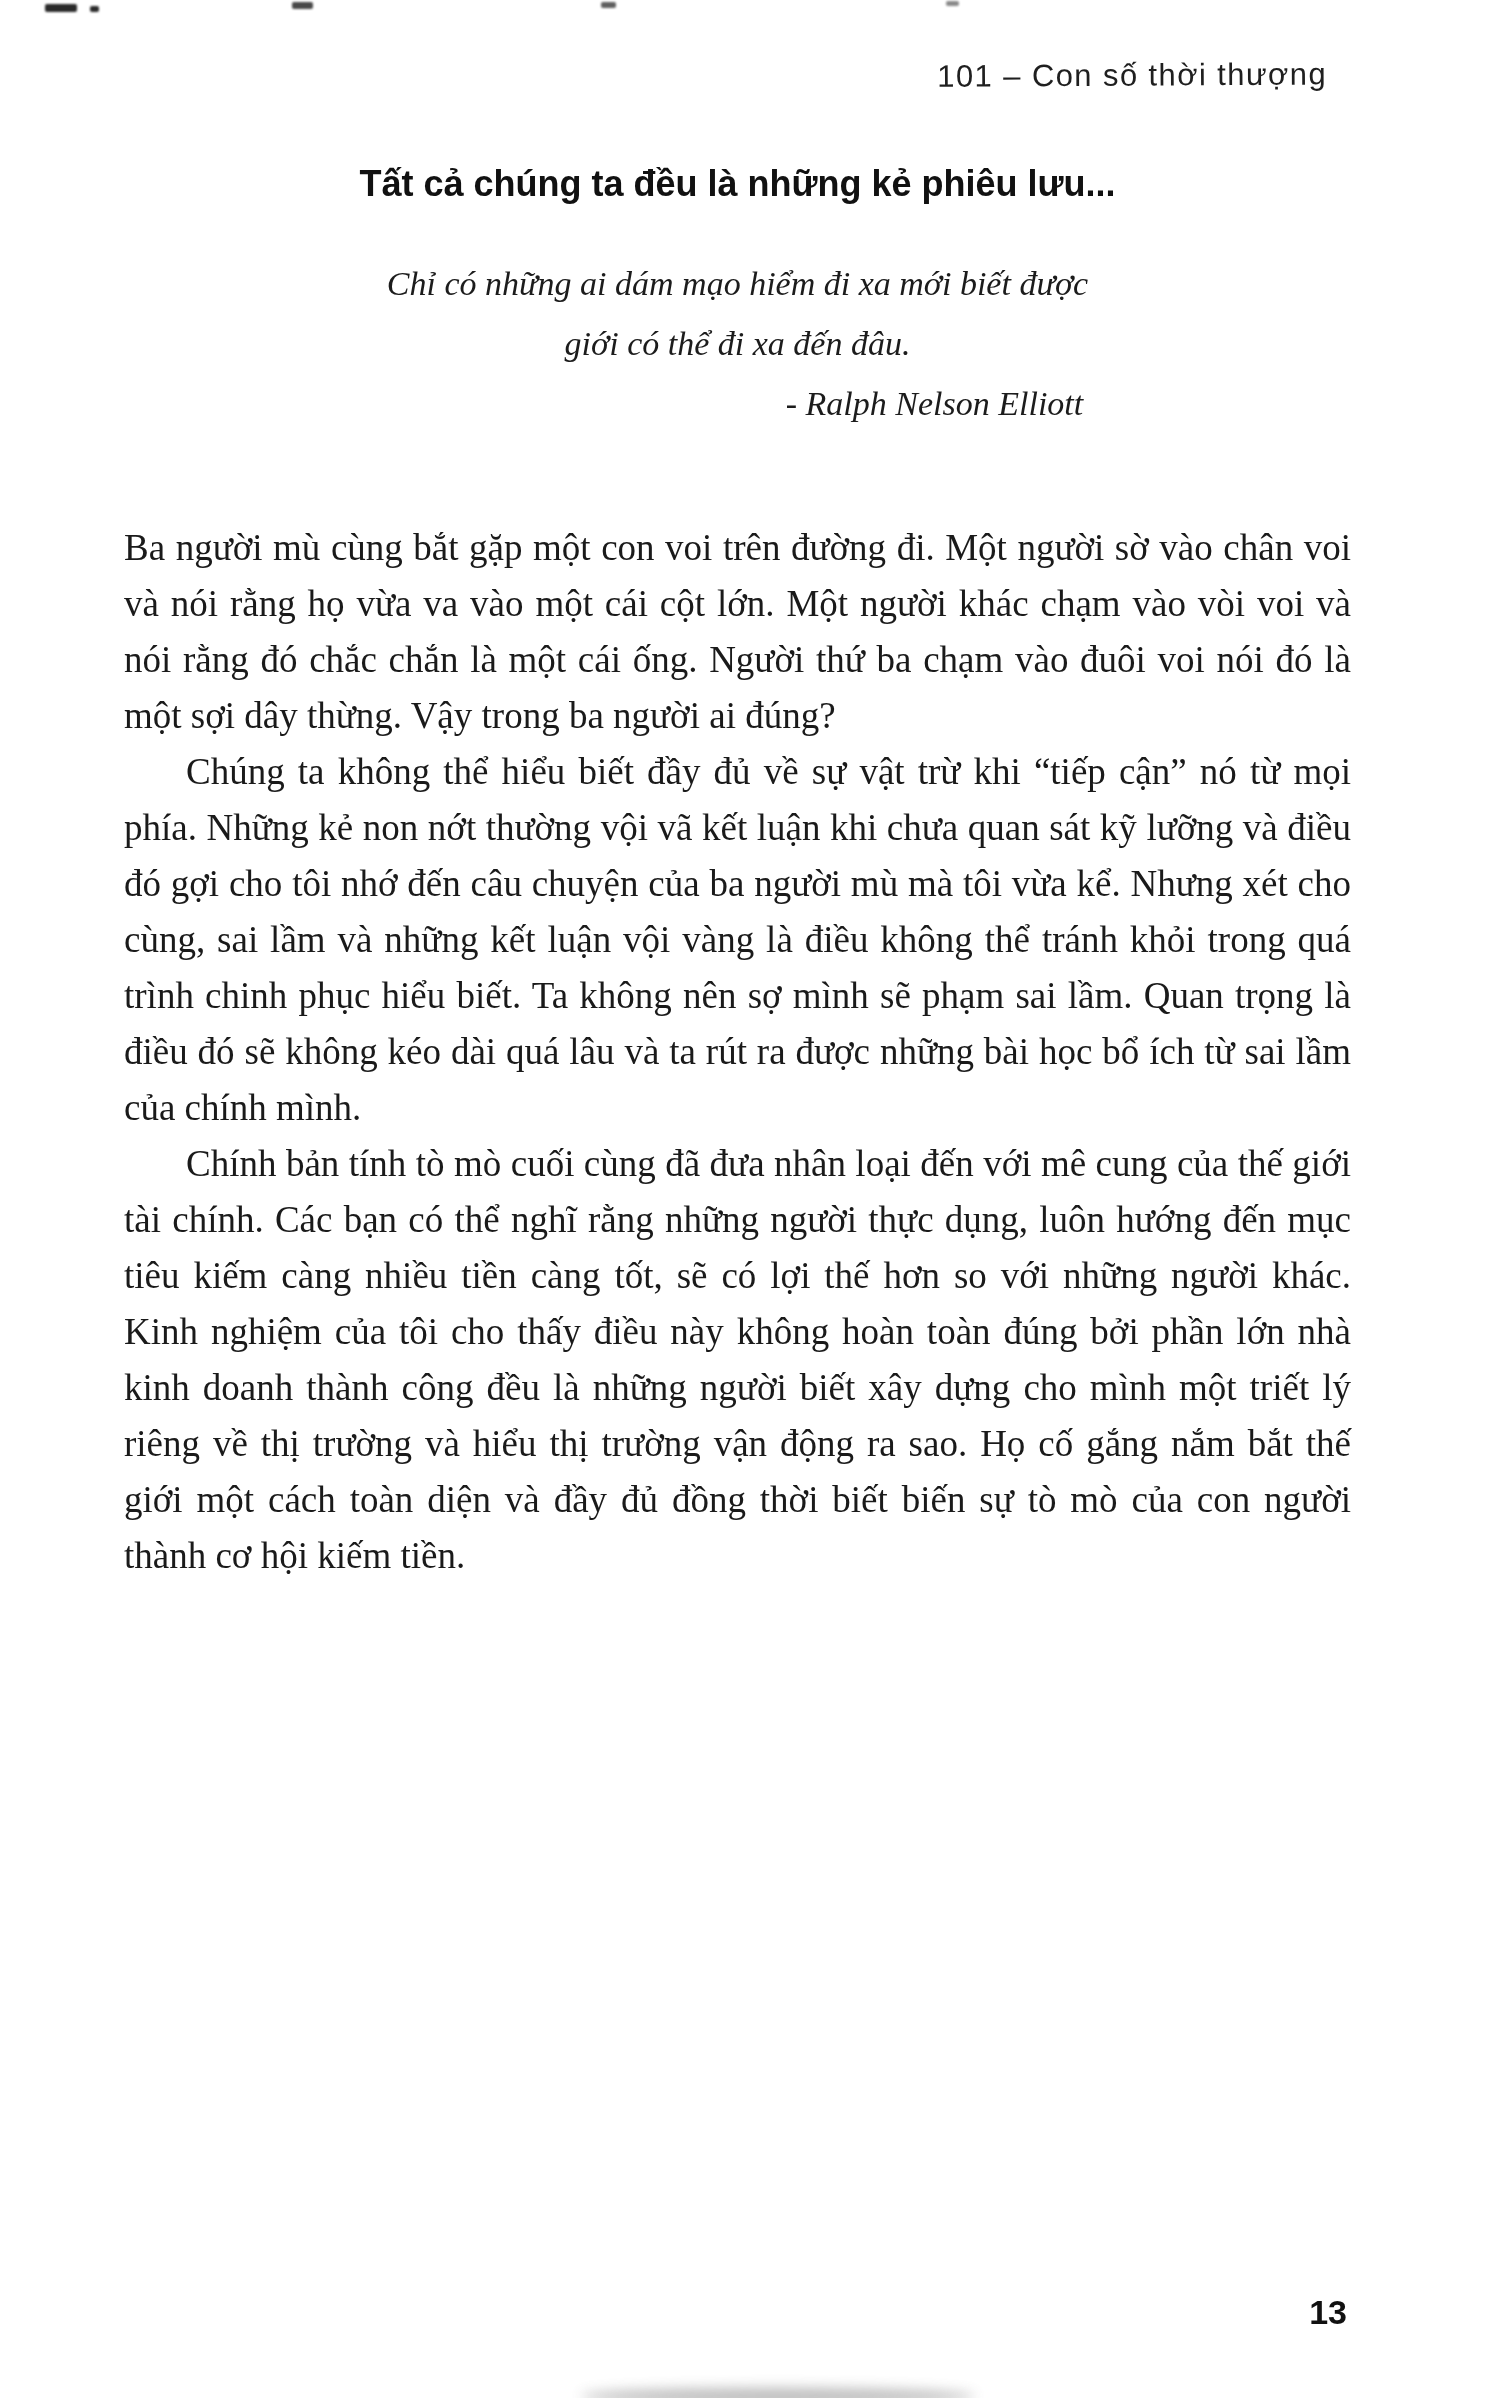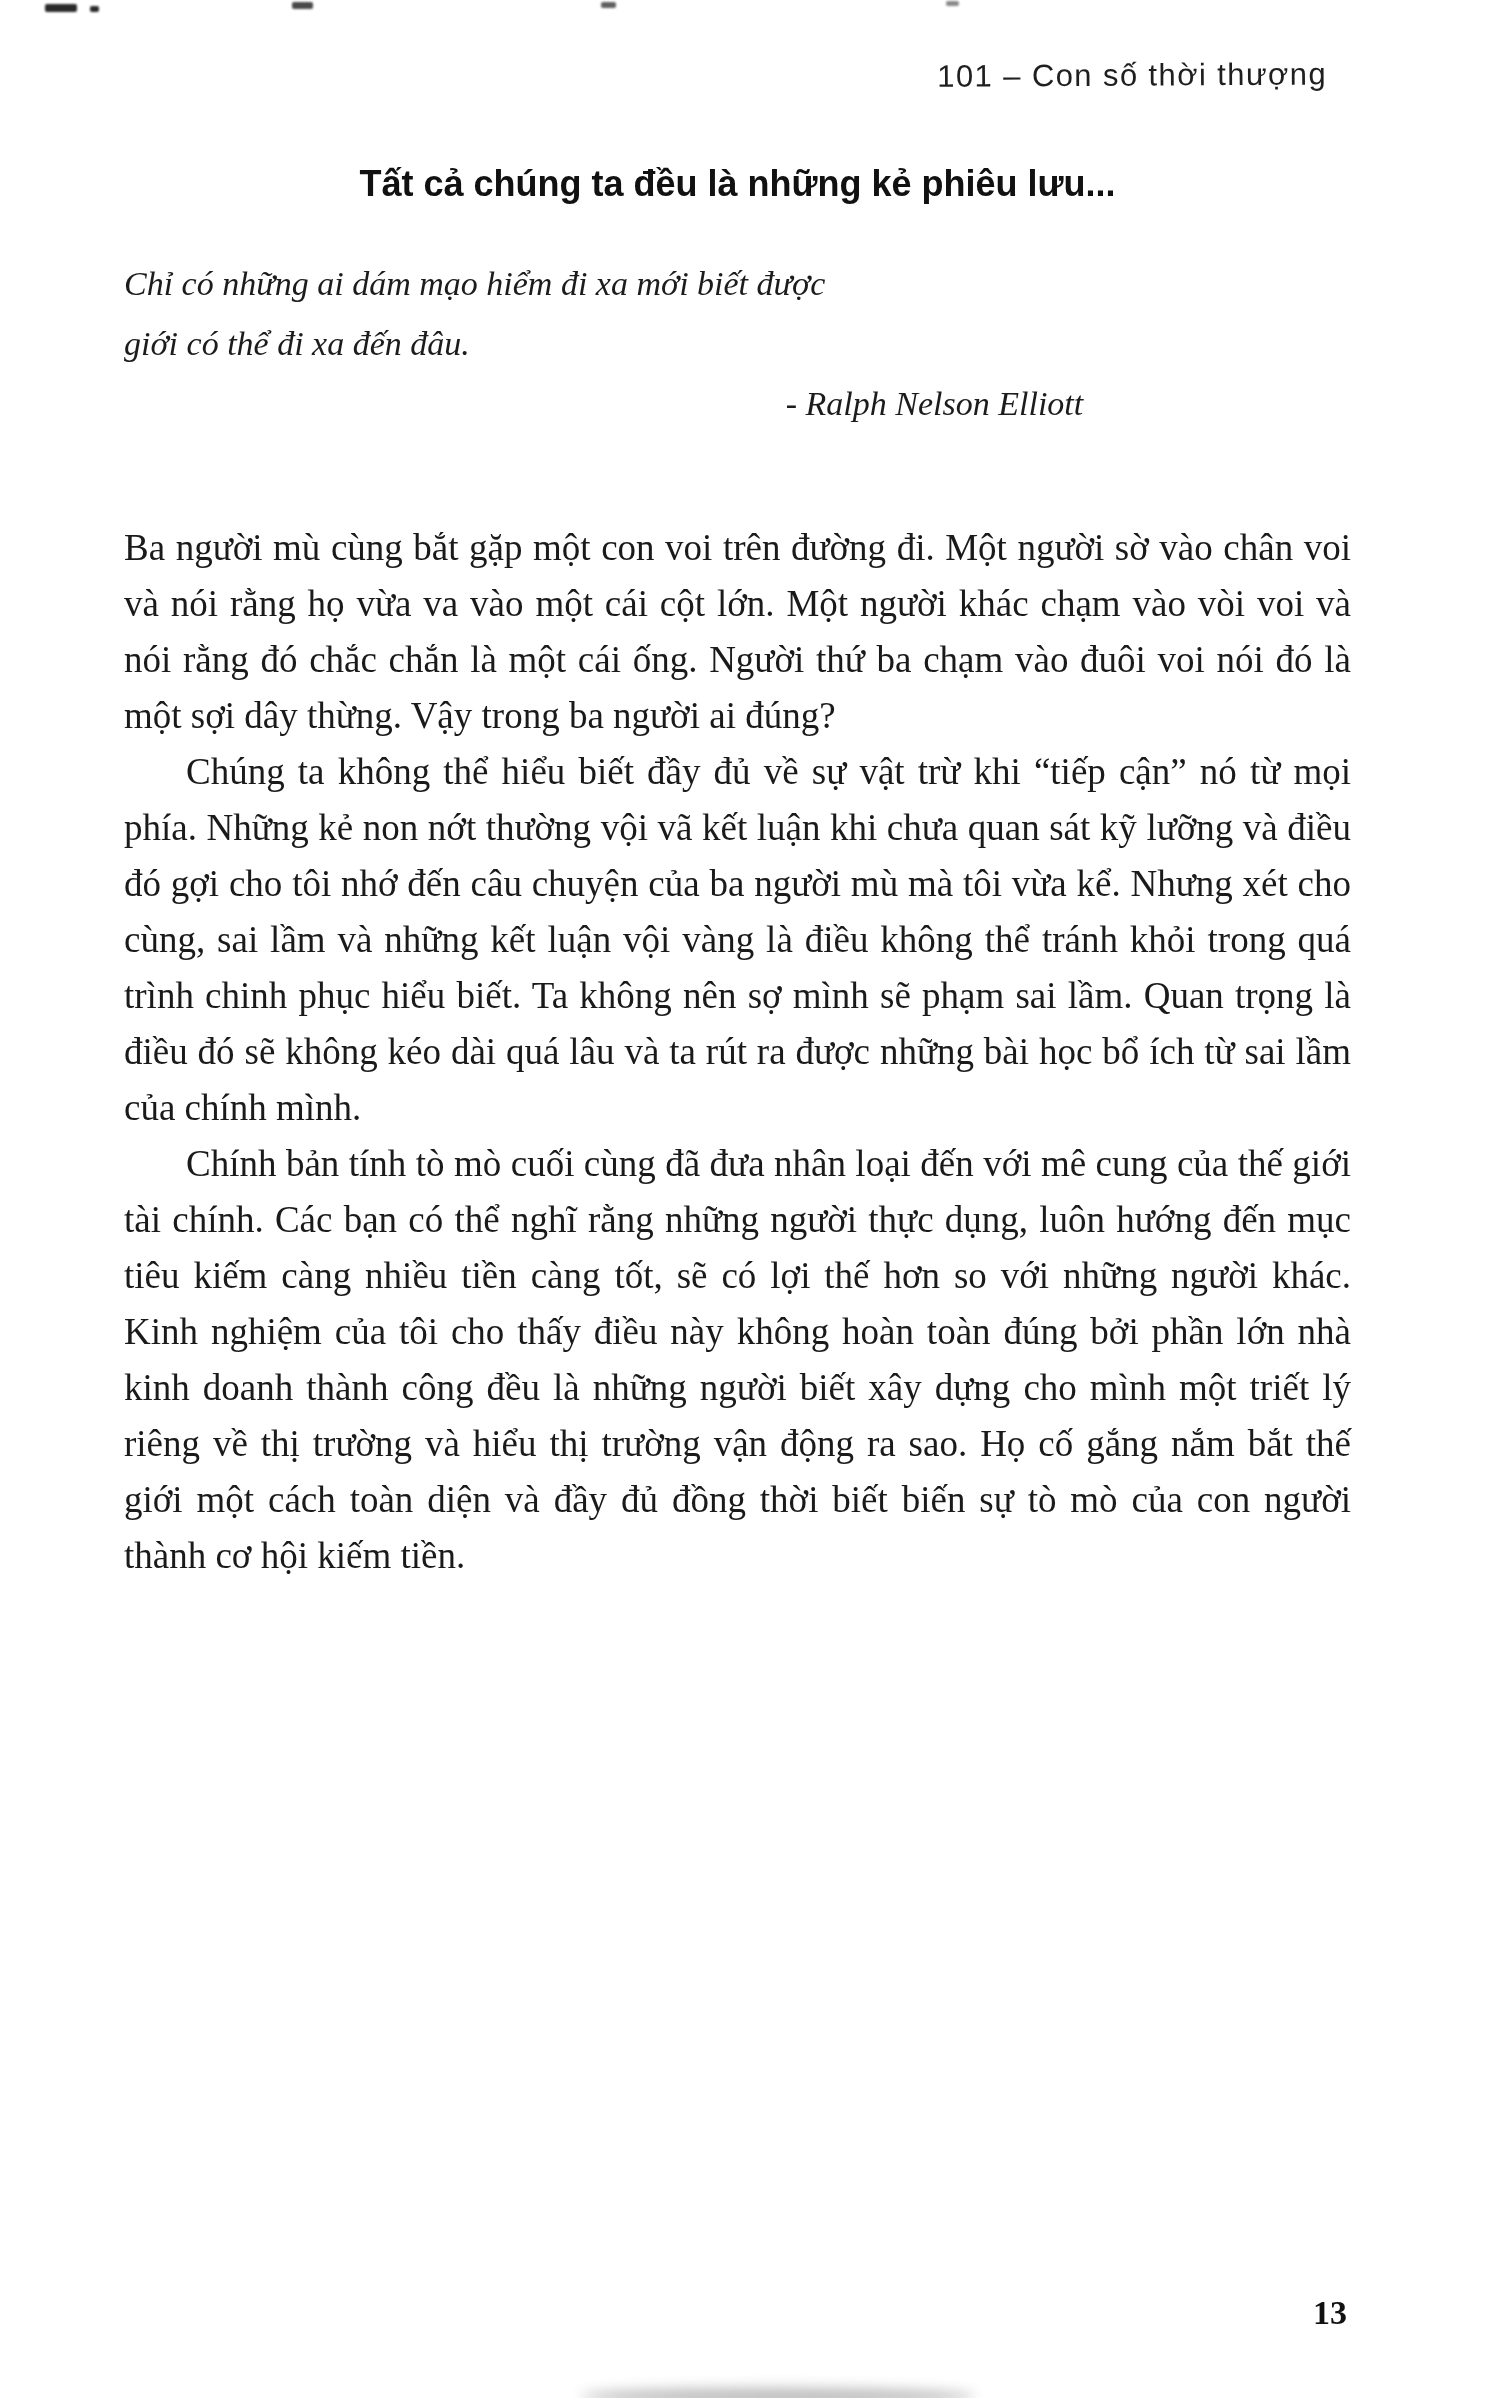--- a/index.html
+++ b/index.html
@@ -63,21 +63,21 @@
     text-align: center;
     margin-top: 67px;
     color: #111;
   }
 
   .epigraph {
     margin-top: 49px;
     font-style: italic;
     font-size: 34px;
     line-height: 60px;
-    text-align: left;
+    text-align: center;
     color: #1c1c1c;
   }
   .epigraph-author {
     font-style: italic;
     font-size: 34px;
     line-height: 60px;
     text-align: center;
     transform: translateX(197px);
     color: #1c1c1c;
   }
@@ -95,21 +95,21 @@
   }
   .body-text p.first {
     text-indent: 0;
     margin-top: 24px;
   }
 
   .page-number {
     position: absolute;
     right: 161px;
     bottom: 67px;
-    font-family: Liberation Serif, serif;
+    font-family: Liberation Sans, sans-serif;
     font-weight: bold;
     font-size: 34px;
     color: #111;
   }
 </style>
 </head>
 <body>
 
 <div class="page">
 

